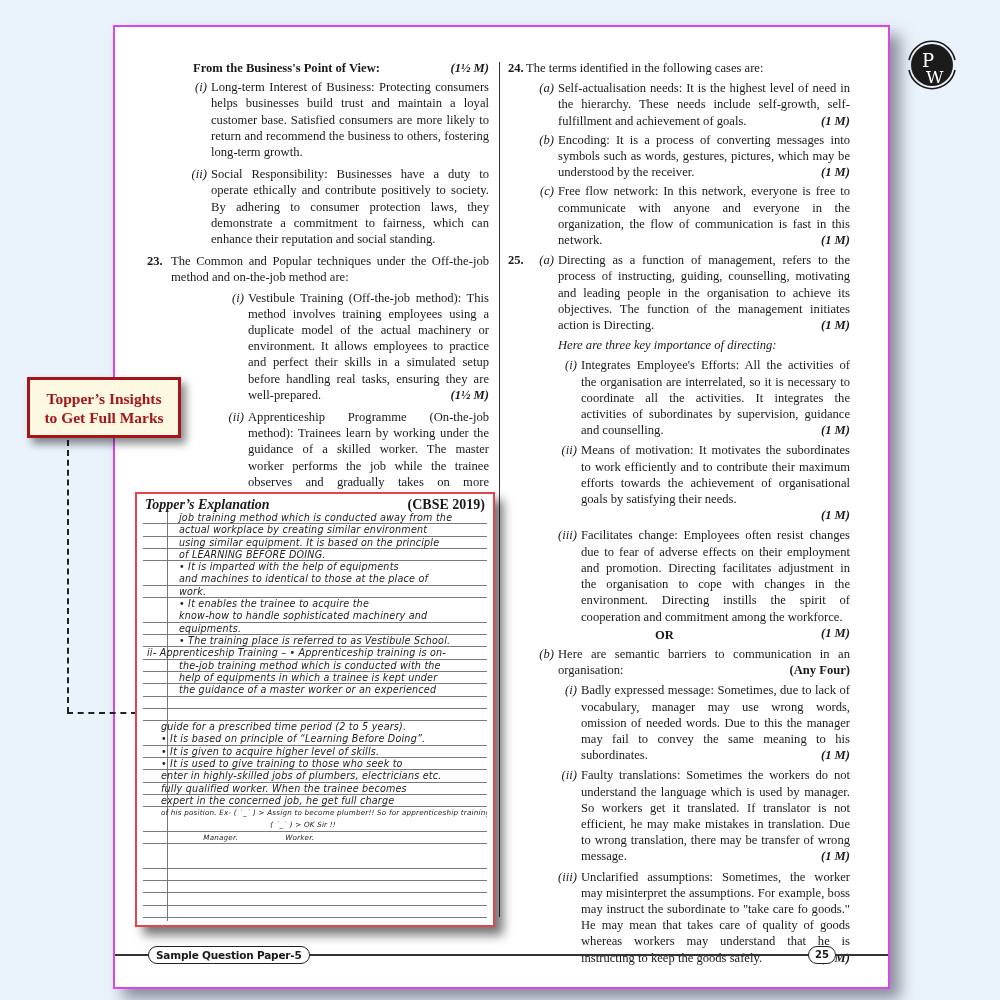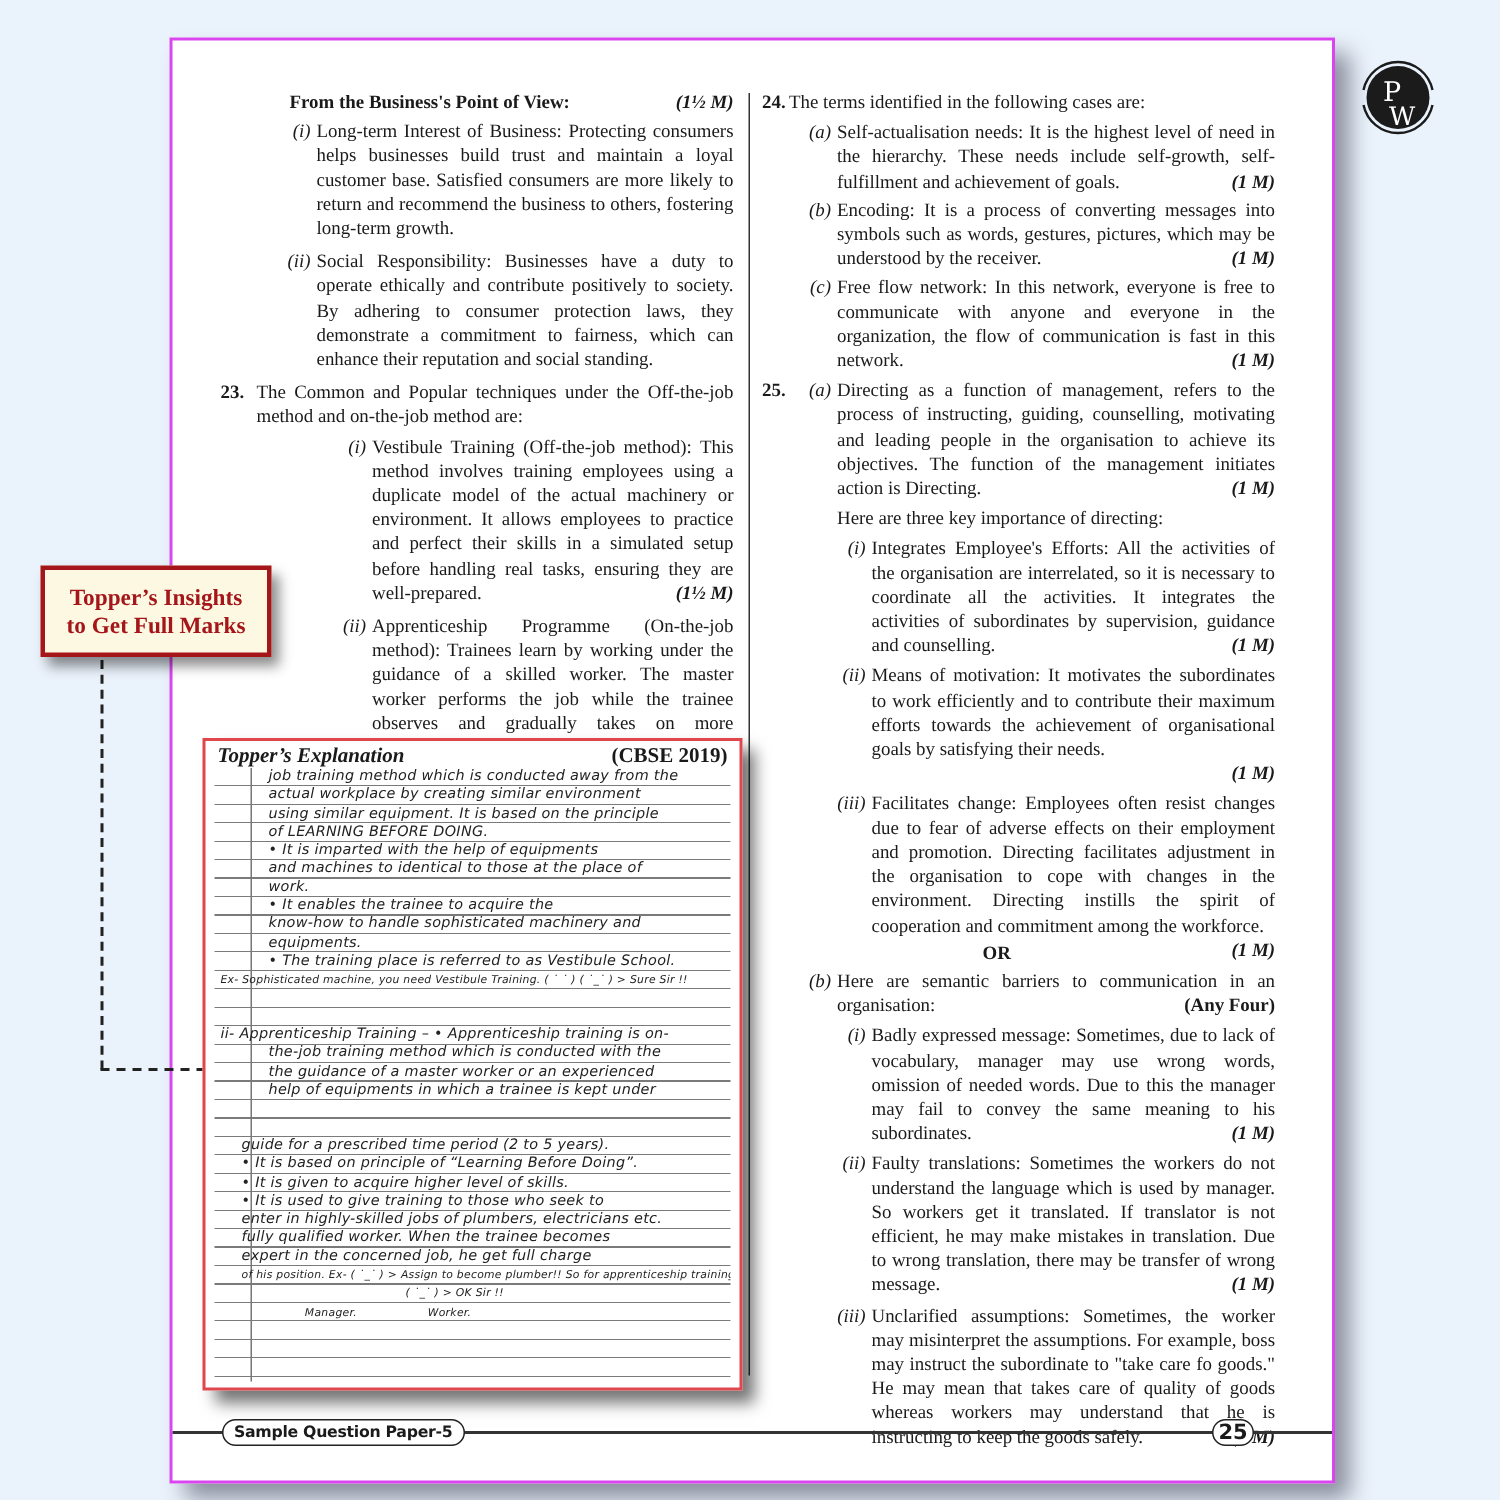--- a/index.html
+++ b/index.html
@@ -17,21 +17,21 @@
   .logo {
     position: absolute; left: 905px; top: 38px; width: 54px; height: 54px;
   }
   .col-divider {
     position: absolute; left: 384px; top: 35px; width: 1px; height: 855px;
     background: #333;
   }
   .col { position: absolute; font-size: 12.6px; line-height: 16.2px; }
   .col.left { left: 28px; top: 33px; width: 346px; }
   .col.right { left: 393px; top: 33px; width: 342px; }
-  .p { margin: 0; text-align: justify; }
+  .p { margin: 0; text-align: justify; font-style: italic; }
   .b { font-weight: normal; }
   .mk { float: right; font-weight: bold; font-style: italic; }
   .mk-line { text-align: right; font-weight: bold; font-style: italic; }
   .heading-line { font-weight: bold; display: flex; justify-content: space-between; padding-left: 50px; }
   .heading-line .mk { float: none; }
   .item { position: relative; margin-bottom: 6px; text-align: justify; }
   .lbl { position: absolute; text-align: right; font-style: italic; }
   .q { position: relative; margin-bottom: 4px; text-align: justify; }
   .qnum { position: absolute; font-weight: bold; }
   .center-or { text-align: center; font-weight: bold; margin: 2px 0 3px 0; }
@@ -79,21 +79,21 @@
   .footer-line { position: absolute; left: 0; right: 0; top: 927px; height: 1.5px; background: #333; }
   .footer-left {
     position: absolute; left: 33px; top: 919px; height: 16px; padding: 0 7px;
     border: 1.5px solid #222; border-radius: 9px; background: #fff;
     font-family: "DejaVu Sans", sans-serif; font-weight: bold; font-size: 10.5px; line-height: 16px;
     letter-spacing: -0.2px;
   }
   .footer-right {
     position: absolute; left: 693px; top: 919px; width: 26px; height: 16px;
     border: 1.5px solid #222; border-radius: 9px; background: #fff; text-align: center;
-    font-family: "DejaVu Sans", sans-serif; font-weight: bold; font-size: 14px; line-height: 16px;
+    font-family: "DejaVu Sans", sans-serif; font-weight: bold; font-size: 10px; line-height: 16px;
   }
 </style>
 </head>
 <body>
 
 <div class="page">
 
   <div class="col-divider"></div>
 
   <div class="col left">
@@ -230,25 +230,24 @@
       <div class="hw-line indent">actual workplace by creating similar environment</div>
       <div class="hw-line indent">using similar equipment. It is based on the principle</div>
       <div class="hw-line indent">of LEARNING BEFORE DOING.</div>
       <div class="hw-line indent">• It is imparted with the help of equipments</div>
       <div class="hw-line indent">and machines to identical to those at the place of</div>
       <div class="hw-line indent">work.</div>
       <div class="hw-line indent">• It enables the trainee to acquire the</div>
       <div class="hw-line indent">know-how to handle sophisticated machinery and</div>
       <div class="hw-line indent">equipments.</div>
       <div class="hw-line indent">• The training place is referred to as Vestibule School.</div>
-      <div class="hw-line hw-small" style="padding-left:4px; height:36.9px;">Ex- Sophisticated machine, you need Vestibule Training.   ( ˙ ˙ )   ( ˙_˙ ) &gt; Sure Sir !!</div>
       <div class="hw-line" style="padding-left:4px;">ii- Apprenticeship Training – • Apprenticeship training is on-</div>
       <div class="hw-line indent">the-job training method which is conducted with the</div>
+      <div class="hw-line indent">help of equipments in which a trainee is kept under</div>
       <div class="hw-line indent">the guidance of a master worker or an experienced</div>
-      <div class="hw-line indent">help of equipments in which a trainee is kept under</div>
       <div class="gap"></div>
       <div class="hw-line bullet">guide for a prescribed time period (2 to 5 years).</div>
       <div class="hw-line bullet">• It is based on principle of “Learning Before Doing”.</div>
       <div class="hw-line bullet">• It is given to acquire higher level of skills.</div>
       <div class="hw-line bullet">• It is used to give training to those who seek to</div>
       <div class="hw-line bullet">enter in highly-skilled jobs of plumbers, electricians etc.</div>
       <div class="hw-line bullet">fully qualified worker. When the trainee becomes</div>
       <div class="hw-line bullet">expert in the concerned job, he get full charge</div>
       <div class="hw-line bullet hw-small">of his position.   Ex- ( ˙_˙ ) &gt; Assign to become plumber!! So for apprenticeship training.</div>
       <div class="hw-line bullet hw-small" style="white-space:pre;">                                            ( ˙_˙ ) &gt; OK Sir !!</div>

